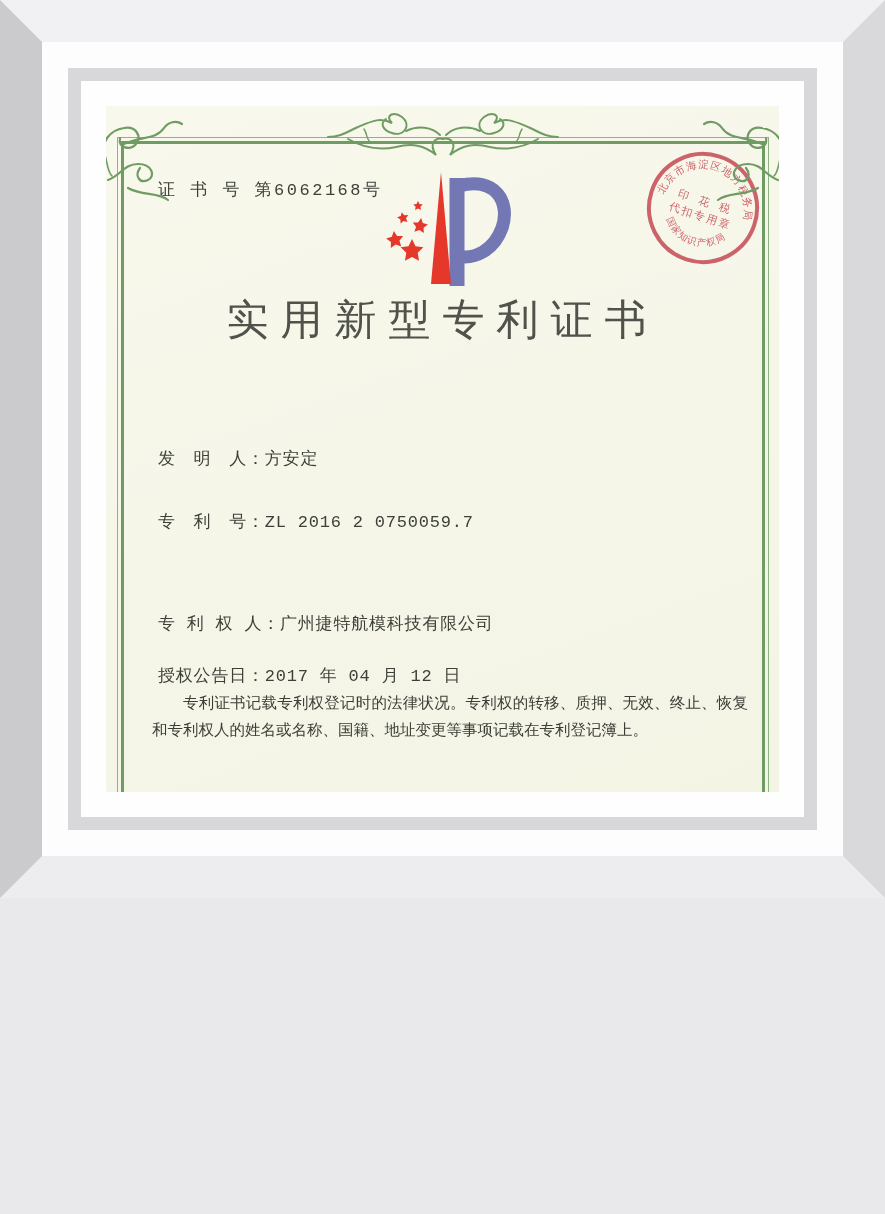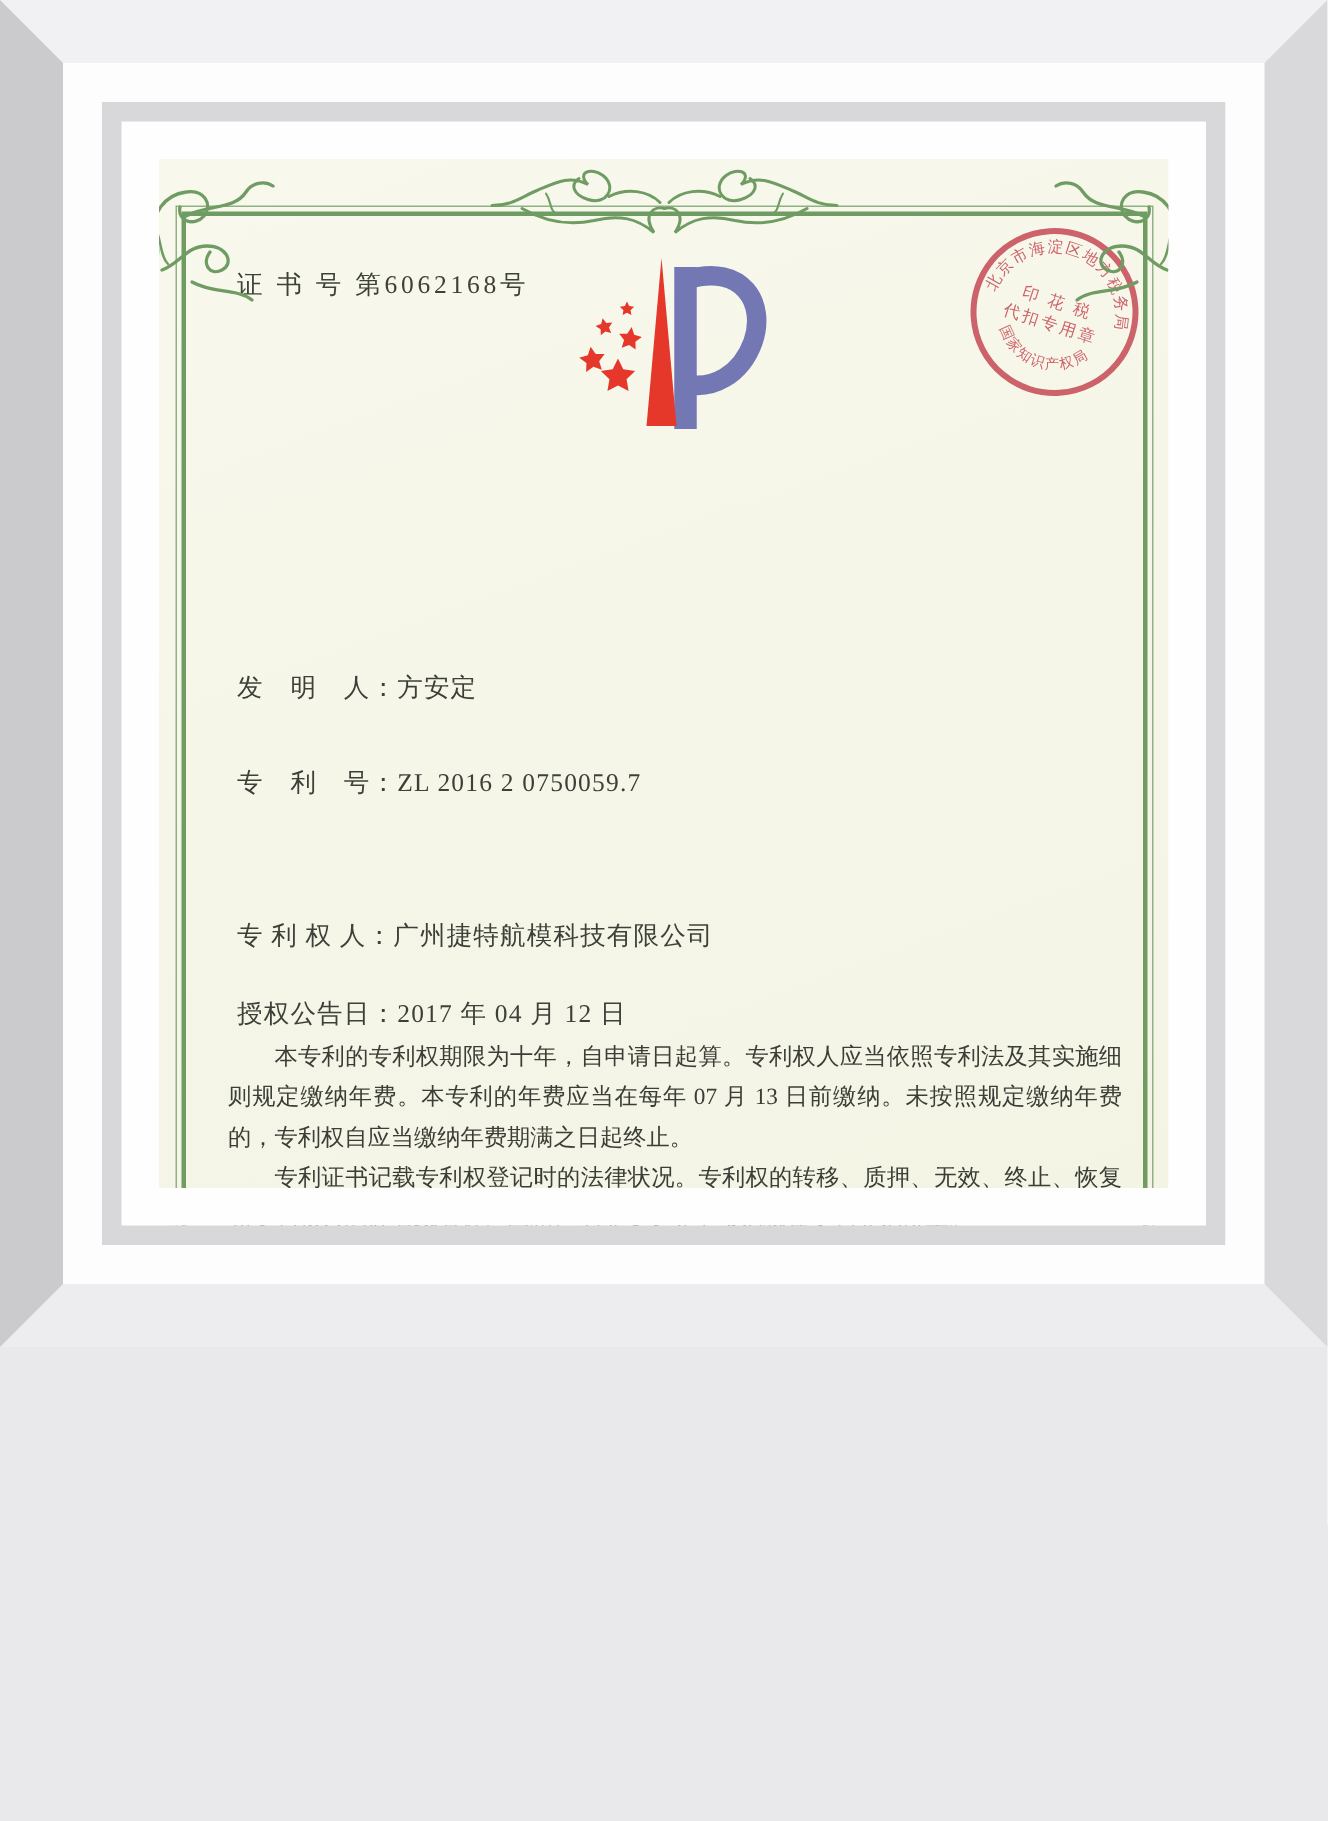--- a/index.html
+++ b/index.html
@@ -1,17 +1,17 @@
 <!DOCTYPE html>
 <html><head>
 <meta charset="utf-8">
 <style>
   html,body{margin:0;padding:0;background:#e9e9eb;}
   .page{position:relative;width:885px;height:898px;margin:0 auto;background:#fdfdfe;overflow:hidden;
-        font-family:Liberation Serif, serif;}
+        font-family:Liberation Mono, monospace;}
   
   .frame-bevel{position:absolute;inset:0;border:42px solid;
         border-color:#f1f1f3 #d9d9db #ededef #cbcbce;box-sizing:border-box;z-index:6;pointer-events:none;}
   .mat-white1{position:absolute;inset:42px;border:26px solid #fdfdfe;box-sizing:border-box;z-index:5;pointer-events:none;}
   .mat-gray{position:absolute;inset:68px;border:13px solid #d8d8da;box-sizing:border-box;z-index:5;pointer-events:none;}
   .mat-white2{position:absolute;inset:81px;border:25px solid #fefefe;box-sizing:border-box;z-index:5;pointer-events:none;}
   .paper{position:absolute;inset:106px;background:linear-gradient(160deg,#f8f8ec 0%,#f5f6e8 55%,#f3f4e4 100%);
         box-shadow:0 0 14px rgba(120,120,110,.25);}
   .green-outer{position:absolute;left:11px;top:31px;width:652px;height:948px;
         border:1.5px solid #8fb183;box-sizing:border-box;}
@@ -64,36 +64,36 @@
 
       <polygon points="56,4 66,116 46,116" fill="#e5372a"></polygon>
 
       <use href="#star" fill="#e5372a" transform="translate(33,38) scale(5)"></use>
       <use href="#star" fill="#e5372a" transform="translate(18,50) scale(6) rotate(-12)"></use>
       <use href="#star" fill="#e5372a" transform="translate(35,58) scale(8) rotate(8)"></use>
       <use href="#star" fill="#e5372a" transform="translate(10,72) scale(9) rotate(-8)"></use>
       <use href="#star" fill="#e5372a" transform="translate(27,83) scale(12)"></use>
     </svg>
 
+    <div class="title">实用新型专利证书</div>
 
     <div class="field f1">
       <span>发　明　人：</span><span>方安定</span>
     </div>
     <div class="field f2">
       <span>专　利　号：</span><span>ZL 2016 2 0750059.7</span>
     </div>
     <div class="field f4">
       <span>专 利 权 人：</span><span>广州捷特航模科技有限公司</span>
     </div>
     <div class="field f5">
       <span>授权公告日：</span><span>2017 年 04 月 12 日</span>
     </div>
 
     <div class="paras">
-      <p>本专利的专利权期限为十年，自申请日起算。专利权人应当依照专利法及其实施细则规定缴纳年费。本专利的年费应当在每年 07 月 13 日前缴纳。未按照规定缴纳年费的，专利权自应当缴纳年费期满之日起终止。</p>
       <p>专利证书记载专利权登记时的法律状况。专利权的转移、质押、无效、终止、恢复和专利权人的姓名或名称、国籍、地址变更等事项记载在专利登记簿上。</p>
     </div>
 
     <div class="barcode">
         <i style="width:4px;"></i>
         <i style="width:2px;background:transparent;"></i>
         <i style="width:2px;"></i>
         <i style="width:2px;background:transparent;"></i>
         <i style="width:6px;"></i>
         <i style="width:2px;background:transparent;"></i>

